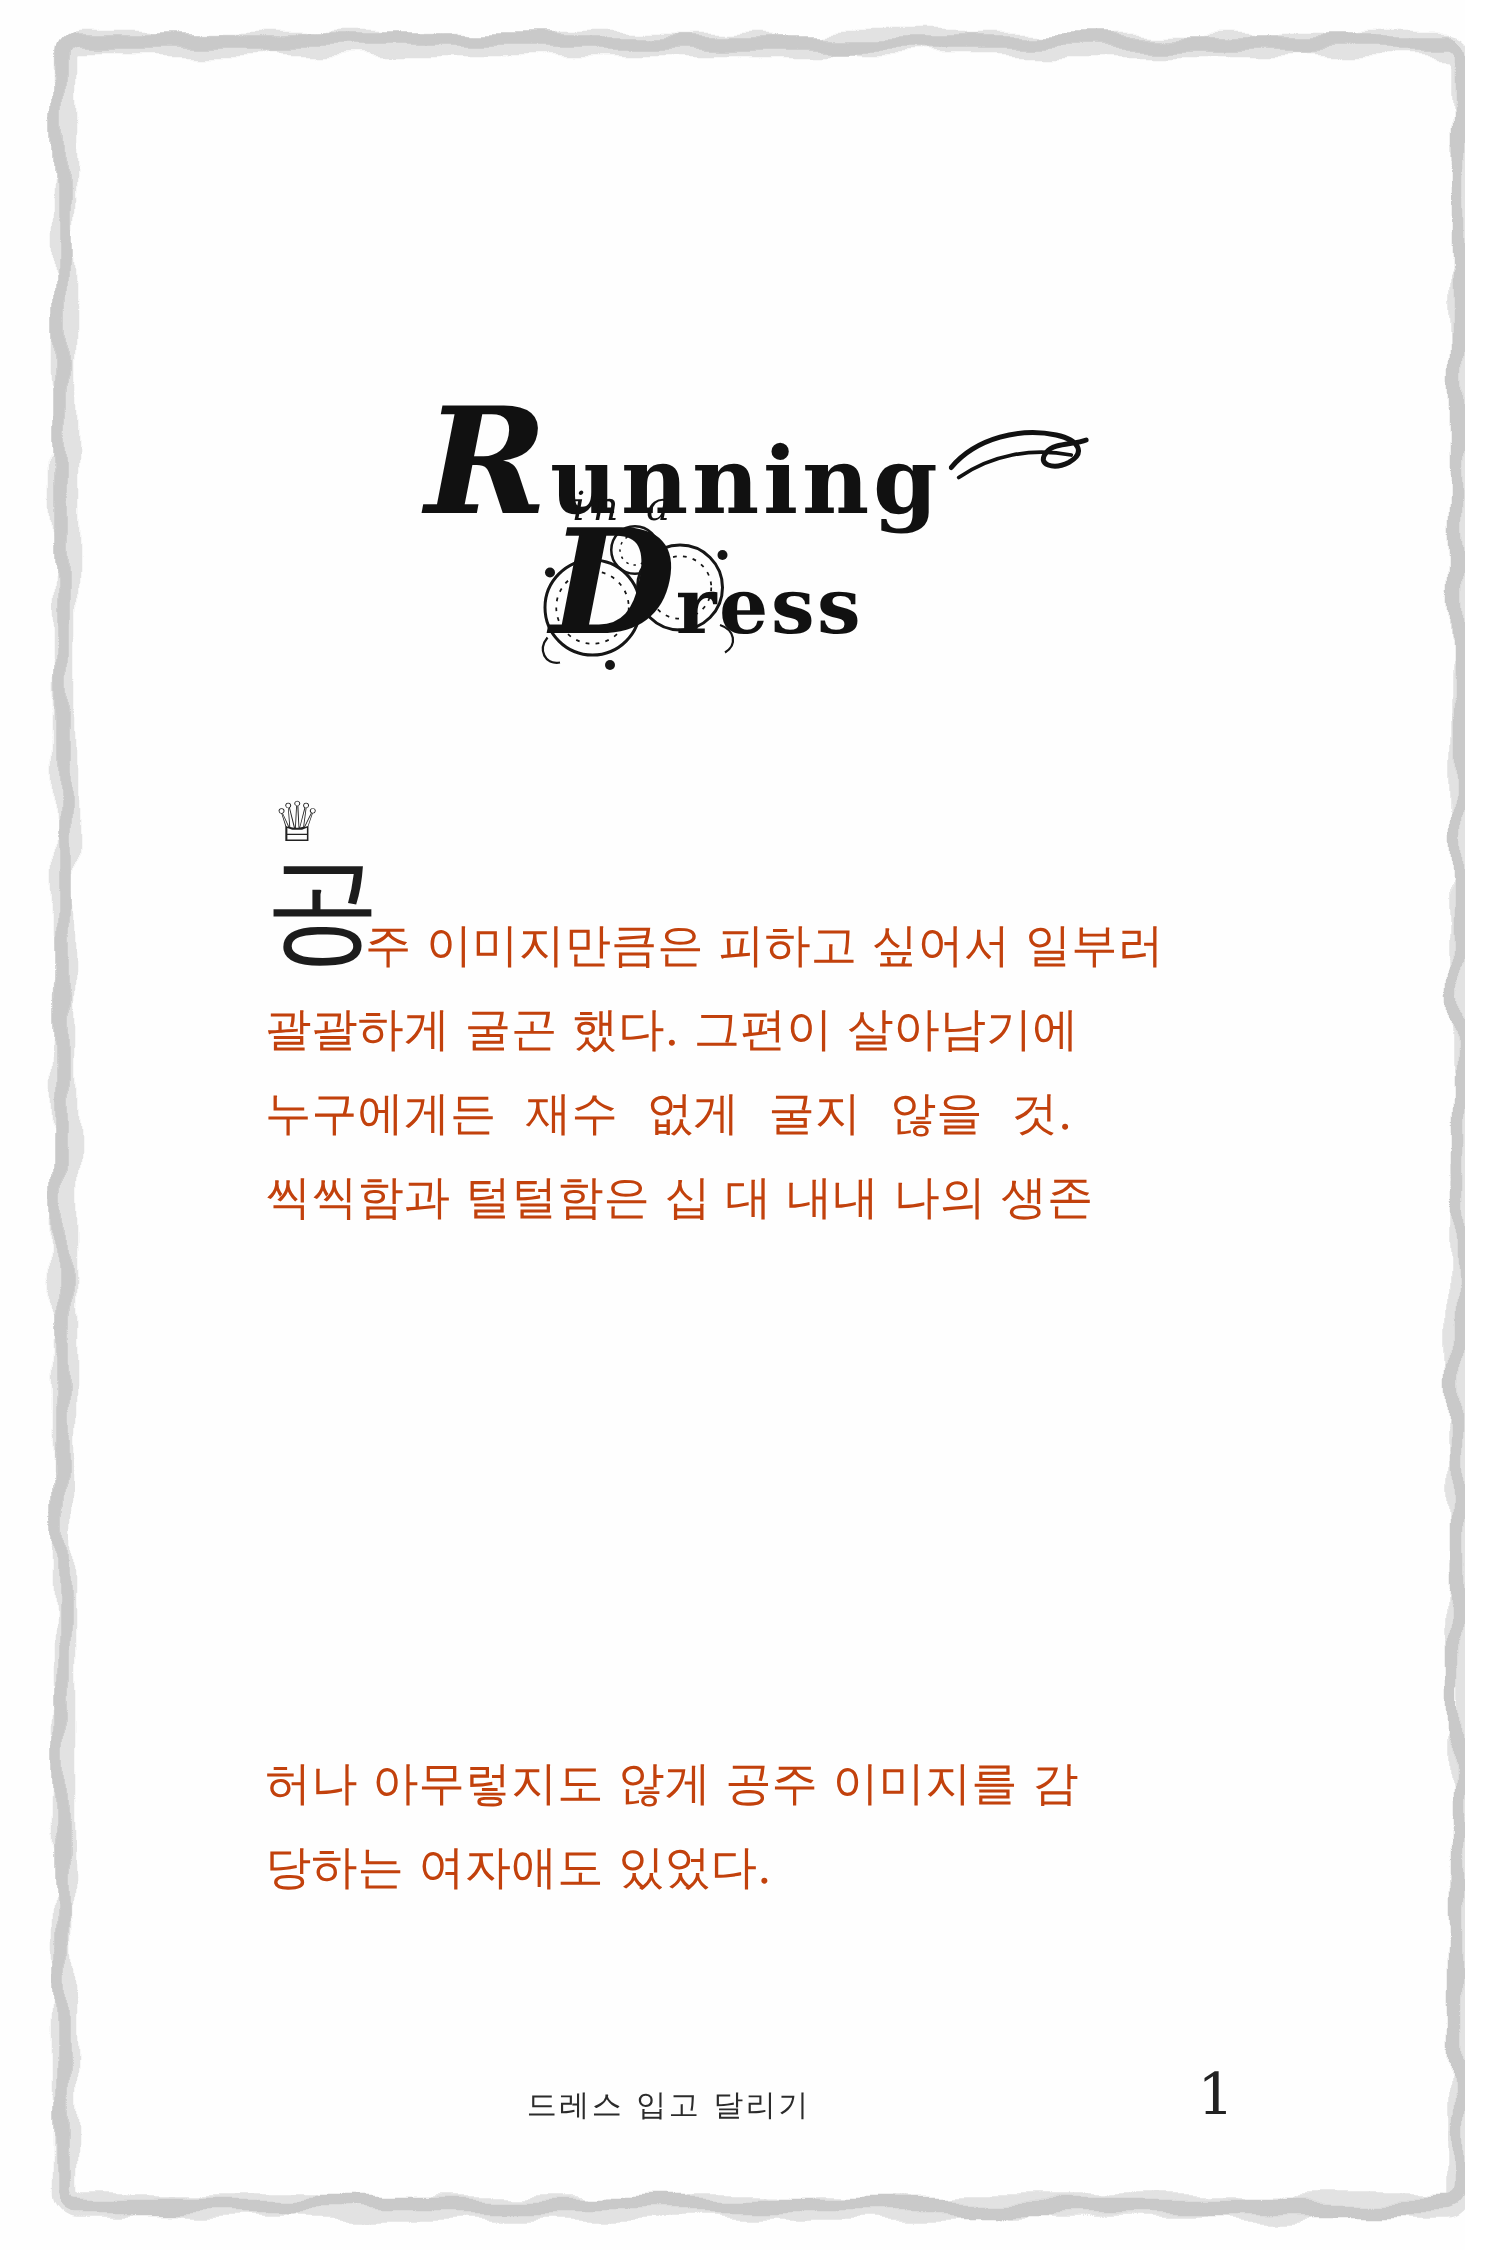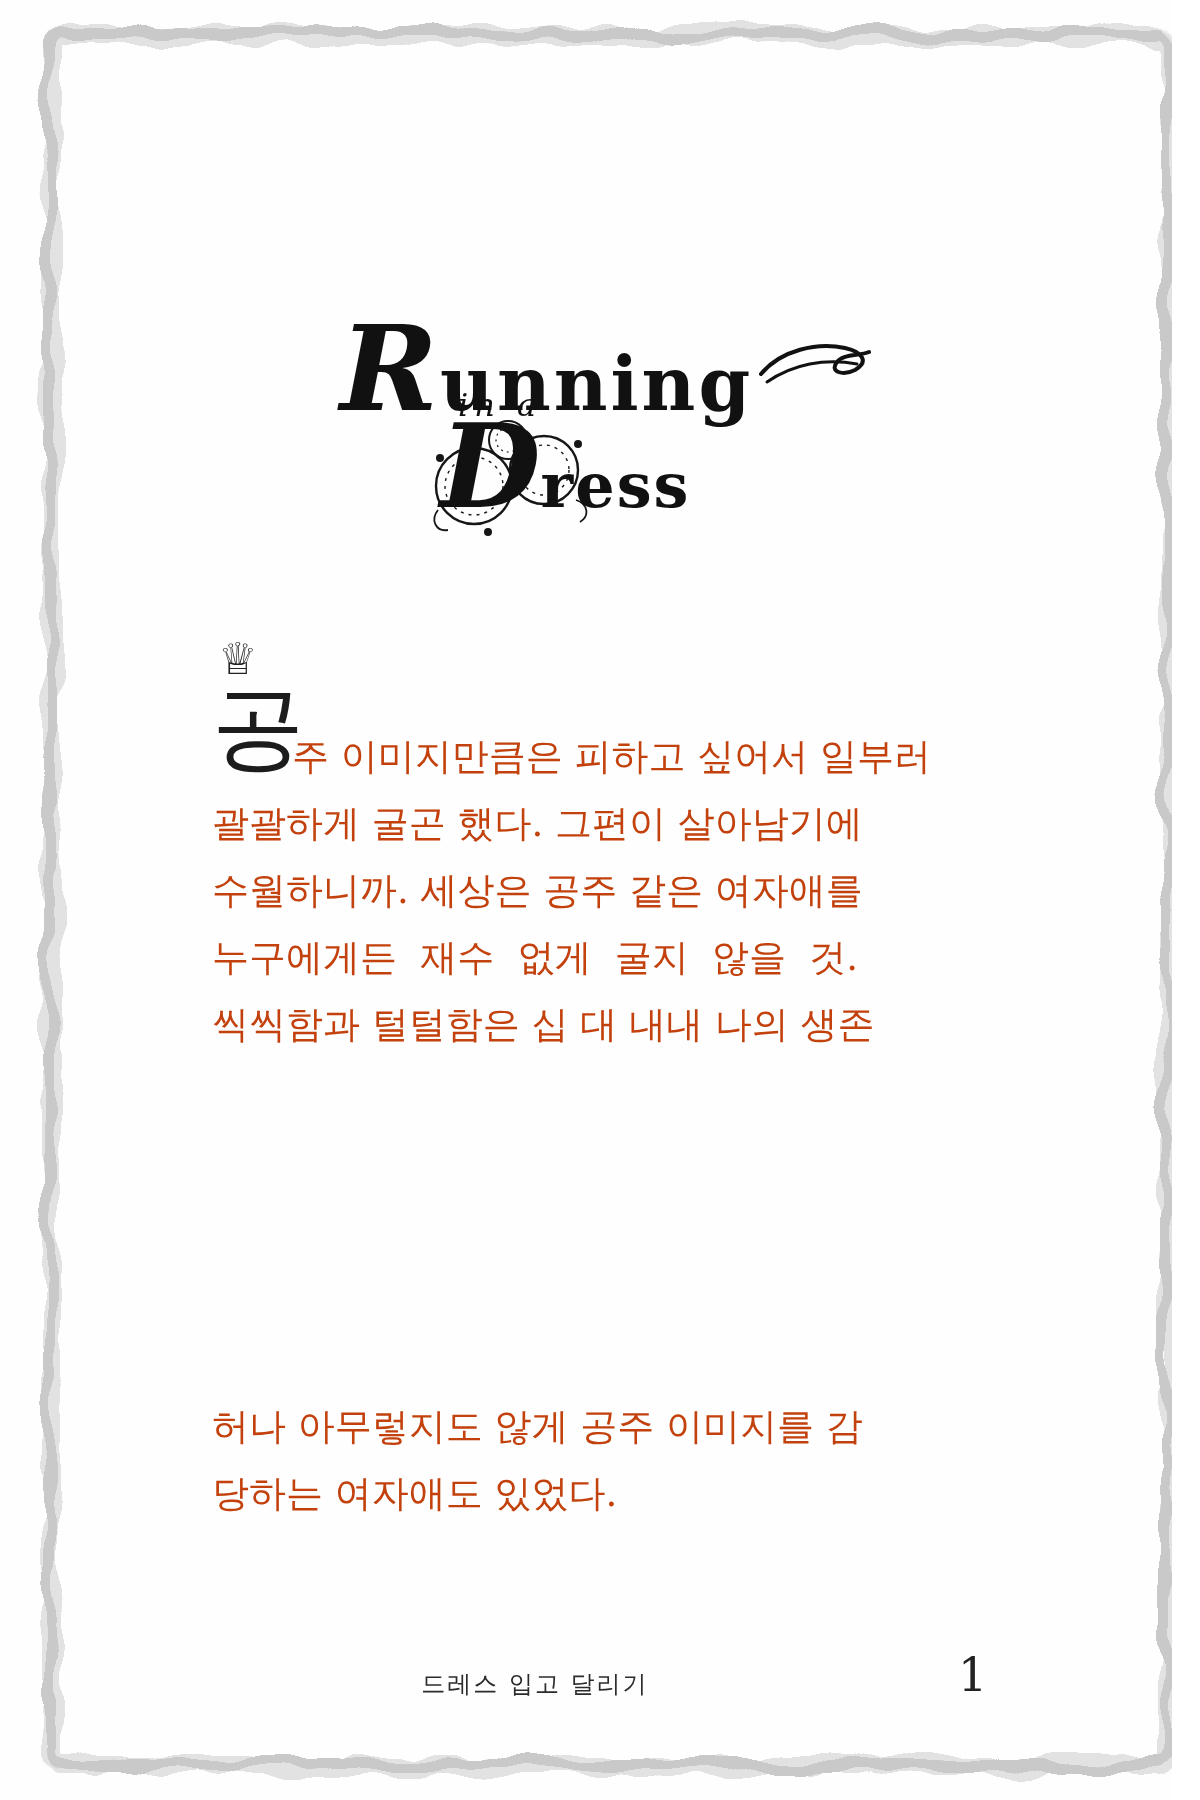--- a/index.html
+++ b/index.html
@@ -84,21 +84,20 @@
   </div>
 
   <div class="dropcap-wrap">
     <span class="tiara">♕</span>
     <span class="dropcap">공</span>
   </div>
 
   <div class="bodytext para1">
     <div class="line indented">주 이미지만큼은 피하고 싶어서 일부러</div>
     <div class="line">괄괄하게 굴곤 했다. 그편이 살아남기에</div>
-    <div class="line">수월하니까. 세상은 공주 같은 여자애를</div>
     <div class="line">누구에게든 재수 없게 굴지 않을 것.</div>
     <div class="line">씩씩함과 털털함은 십 대 내내 나의 생존</div>
   </div>
 
   <div class="bodytext para2">
     <div class="line">허나 아무렇지도 않게 공주 이미지를 감</div>
     <div class="line last">당하는 여자애도 있었다.</div>
   </div>
 
   <div class="footer-title">드레스 입고 달리기</div>

